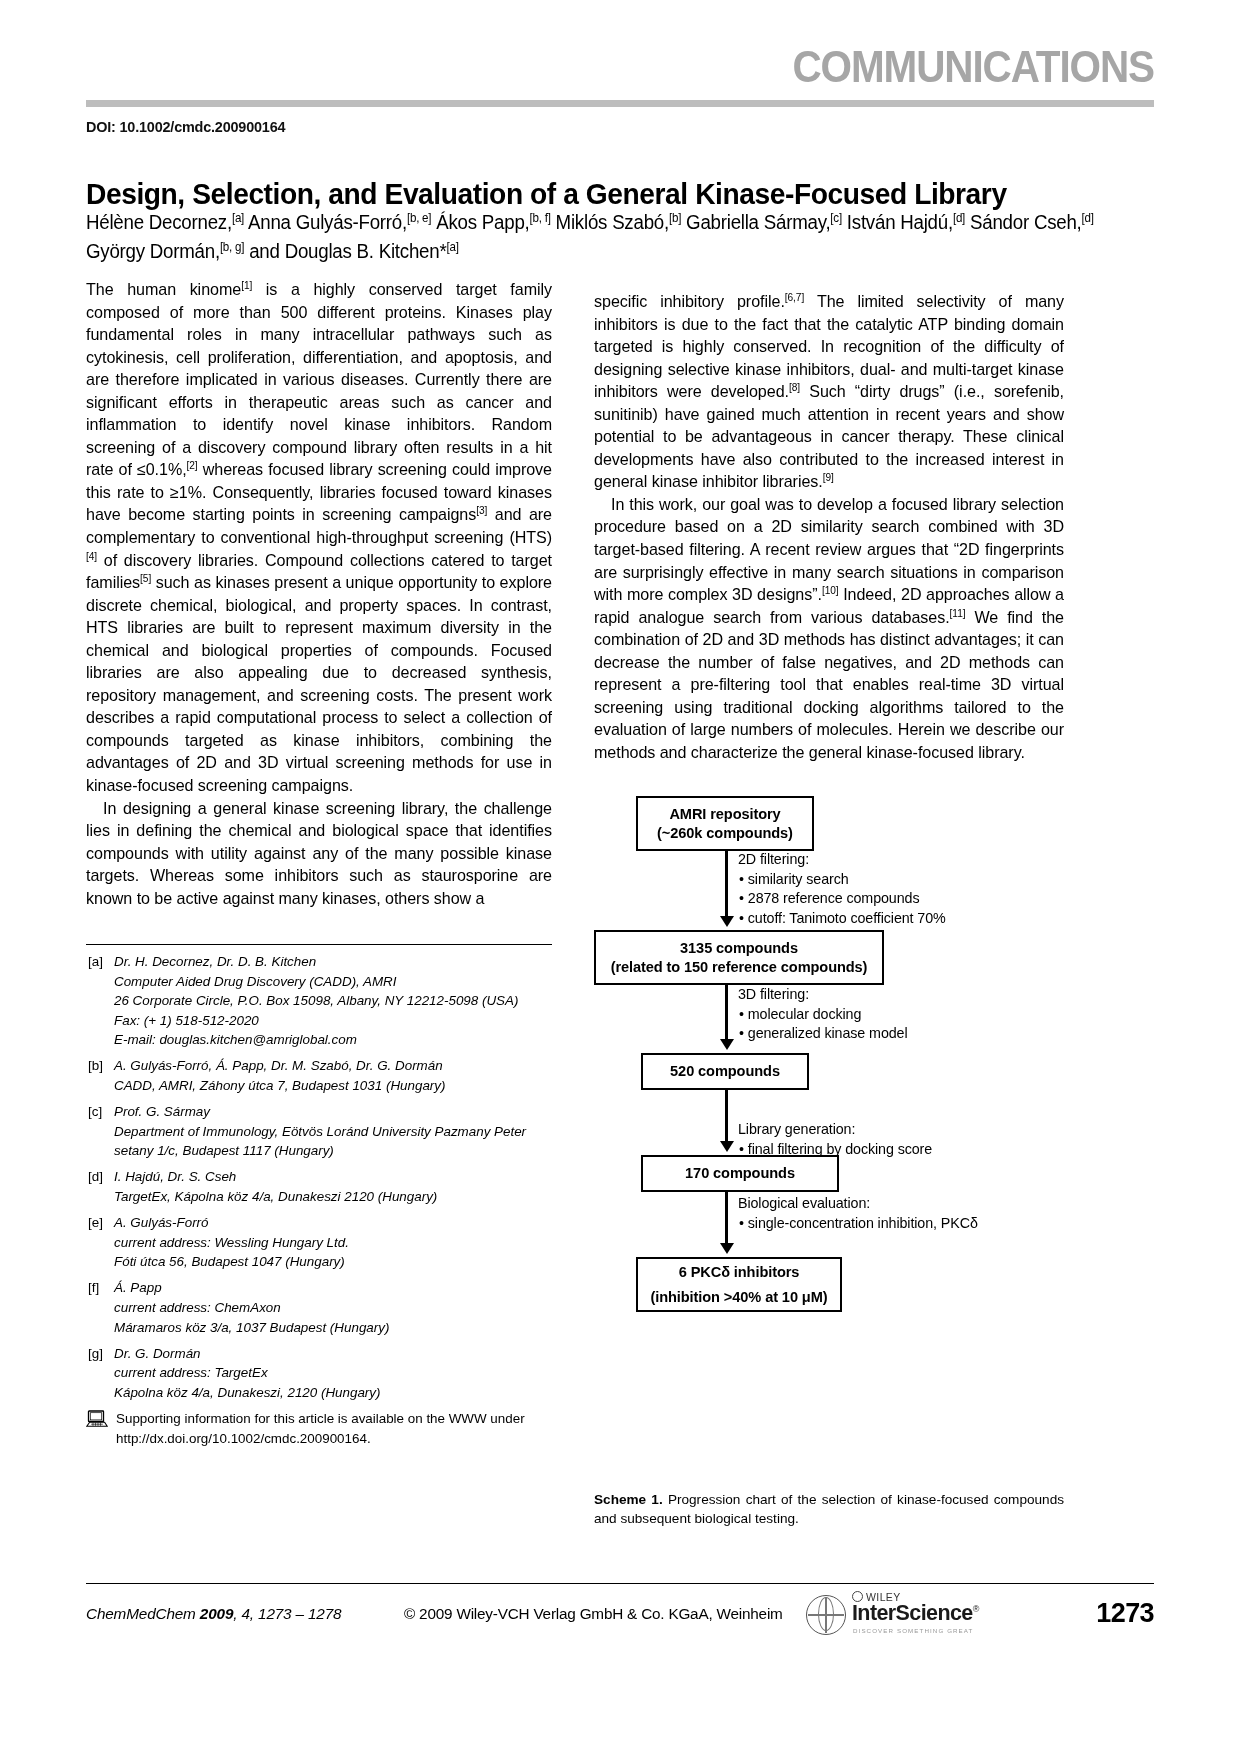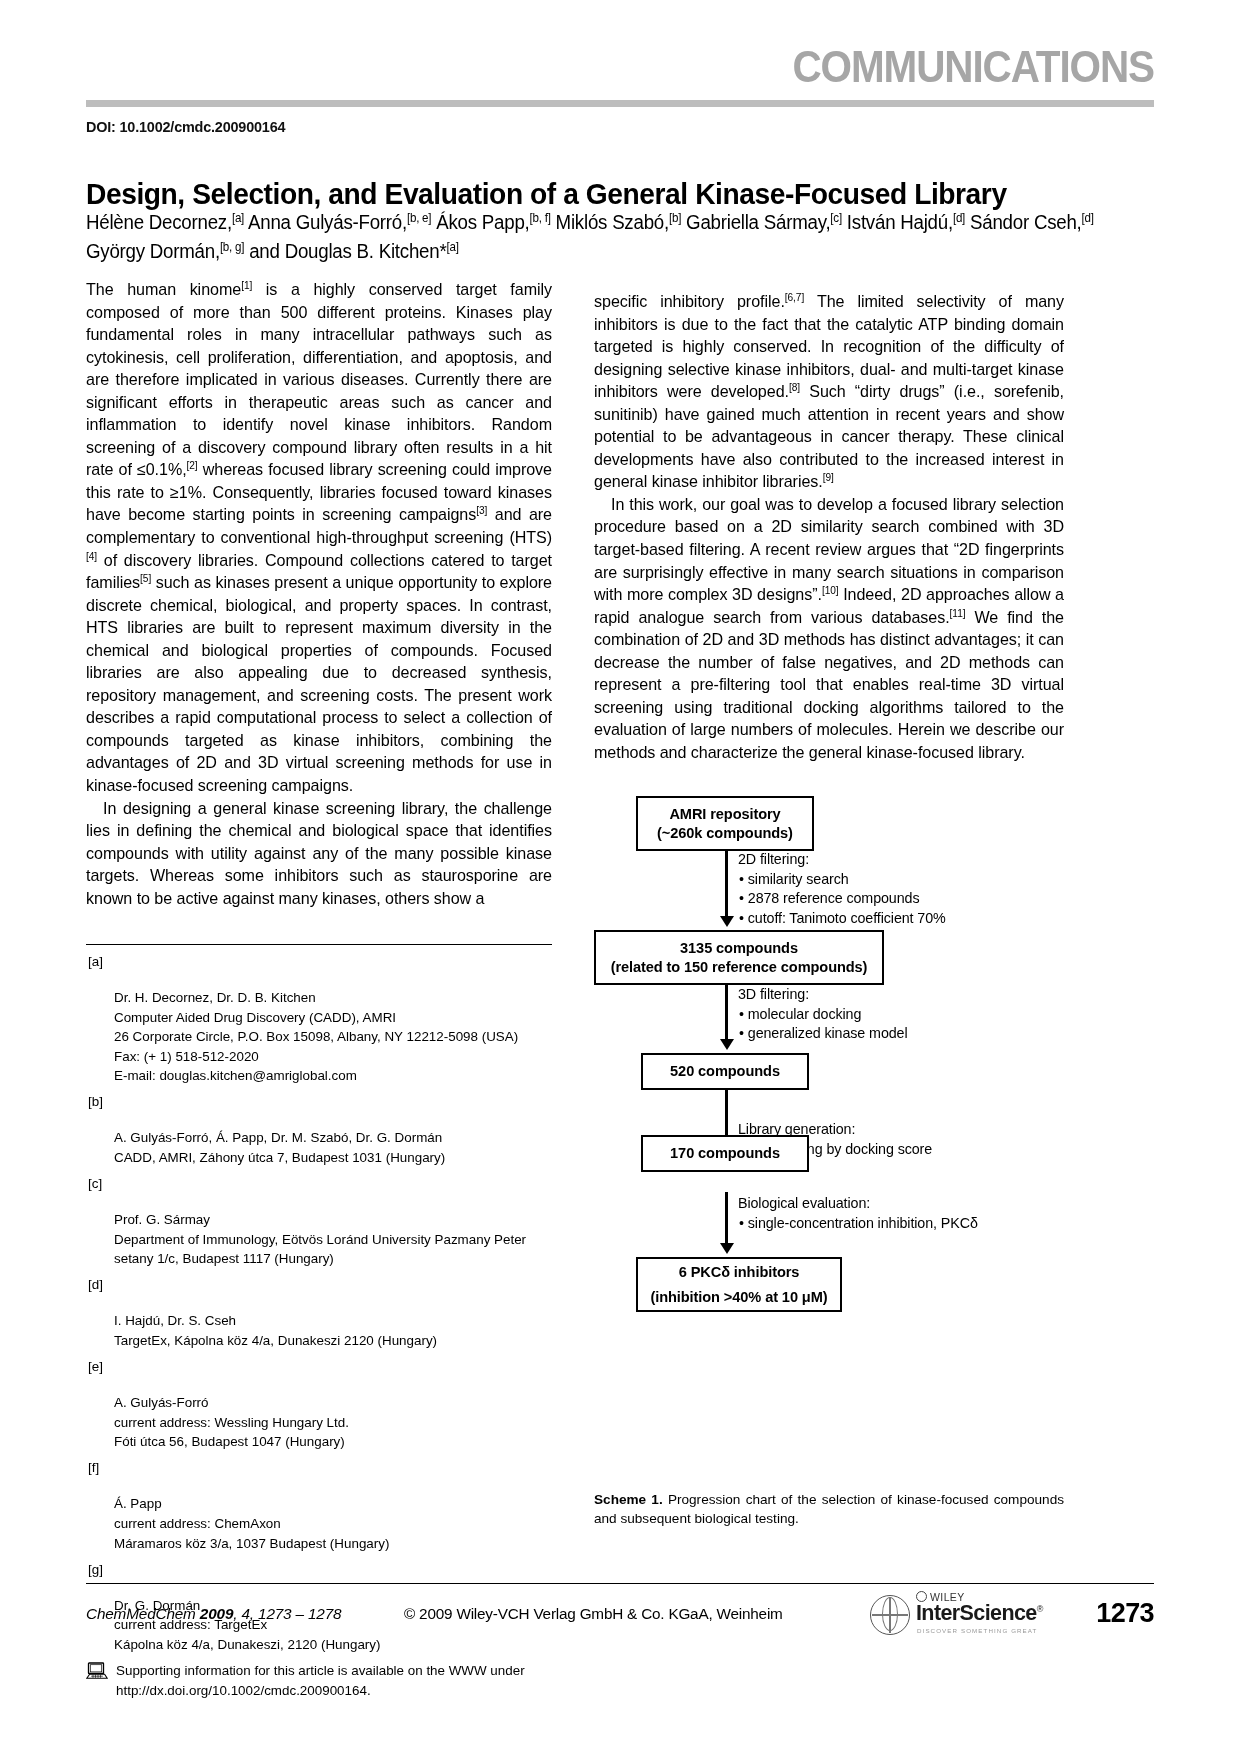--- a/index.html
+++ b/index.html
@@ -139,21 +139,21 @@
   .fn-marker {
     width: 28px;
     flex: 0 0 28px;
     font-style: normal;
     text-align: left;
     padding-left: 2px;
     box-sizing: border-box;
   }
   .fn-body {
     flex: 1;
-    margin-top: 36px;
+    font-style: italic;
   }
   .fn-body div { white-space: nowrap; }
 
   .support {
     display: flex;
     align-items: flex-start;
     justify-content: center;
   }
   .support-icon {
     width: 30px;
@@ -256,21 +256,21 @@
   .footer-left b { font-style: italic; font-weight: bold; }
   .footer-center {
     position: absolute;
     left: 318px; top: 10px;
     font-size: 15.3px;
     letter-spacing: -0.2px;
     white-space: nowrap;
   }
   .footer-logo {
     position: absolute;
-    left: 784px; top: -6px;
+    left: 720px; top: -6px;
     width: 190px;
     height: 52px;
   }
   .footer-logo .globe {
     position: absolute;
     left: 0; top: 6px;
     width: 38px; height: 38px;
     border-radius: 50%;
     border: 1.6px solid #555;
     background: #fff;
@@ -492,21 +492,21 @@
 
     <div class="arrow-wrap" style="left:131px; top:294px;">
       <div class="arrow-line" style="height:53px;"></div>
       <div class="arrow-head" style="top:51px;"></div>
     </div>
     <div class="arrow-label" style="left:144px; top:296px;margin-top:28px;">
       <div>Library generation:</div>
       <div class="bullet-line">• final filtering by docking score</div>
     </div>
 
-    <div class="flowbox" style="left:47px; top:339px; width:168px; height:37px;">
+    <div class="flowbox" style="left:47px; top:359px; width:198px; height:37px;">
       <span>170 compounds</span>
     </div>
 
     <div class="arrow-wrap" style="left:131px; top:396px;">
       <div class="arrow-line" style="height:53px;"></div>
       <div class="arrow-head" style="top:51px;"></div>
     </div>
     <div class="arrow-label" style="left:144px; top:398px;">
       <div>Biological evaluation:</div>
       <div class="bullet-line">• single-concentration inhibition, PKCδ</div>

